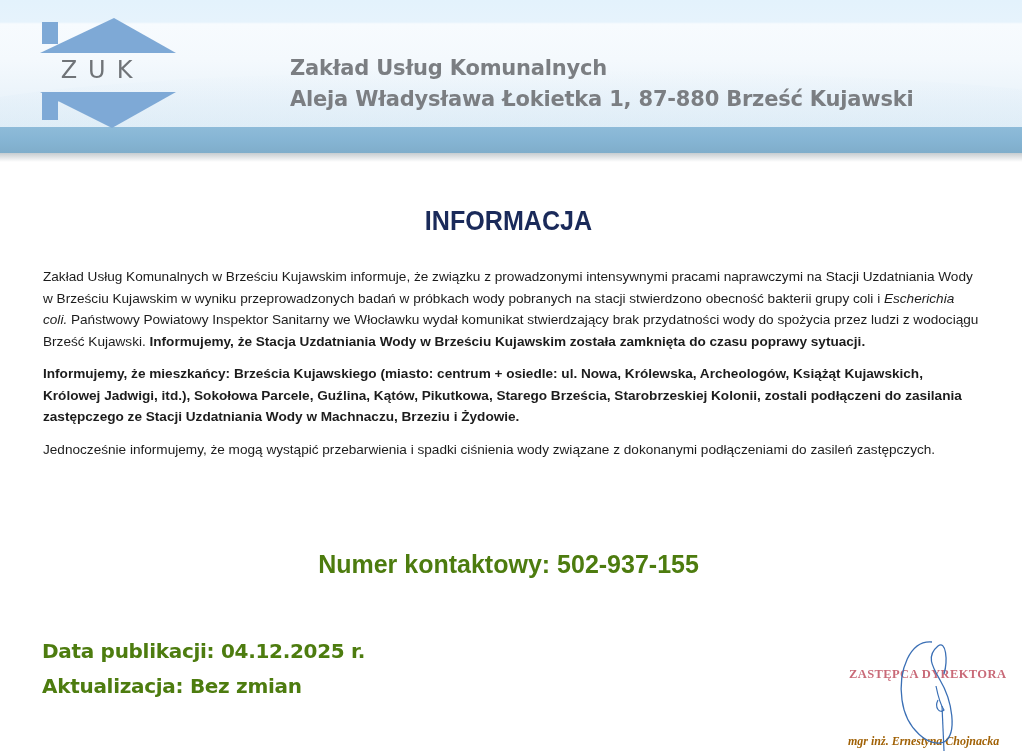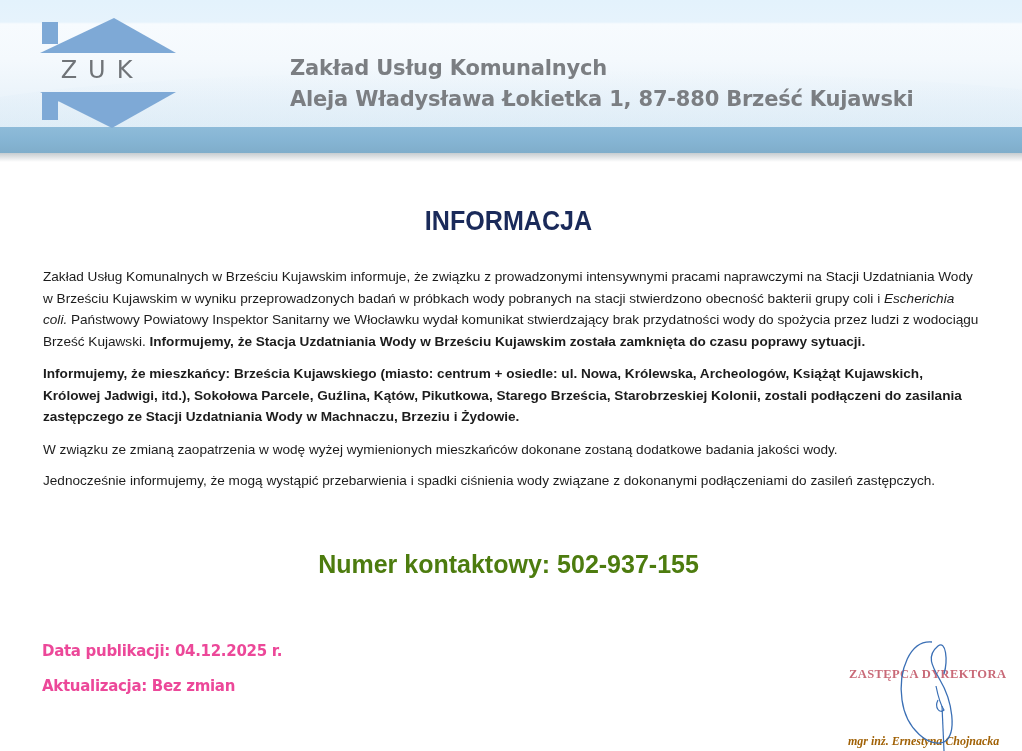--- a/index.html
+++ b/index.html
@@ -76,21 +76,21 @@
 
     .contact {
       position: absolute; left: 0; top: 550px; width: 1017px; text-align: center;
       font-family: "Liberation Sans", sans-serif; font-weight: bold;
       font-size: 25px; color: #4d7c0f;
     }
 
     .meta {
       position: absolute; left: 42px; top: 634px;
       font-family: "DejaVu Sans", sans-serif; font-weight: bold;
-      font-size: 15px; color: #ec4899; line-height: 35px;
+      font-size: 20px; color: #4d7c0f; line-height: 35px;
       letter-spacing: -0.3px;
     }
 
     
     .signature {
       position: absolute; left: 840px; top: 630px; width: 182px; height: 121px; font-weight: bold;
     }
     .sig-title {
       position: absolute; left: 9px; top: 37px; white-space: nowrap;
       font-family: "Liberation Serif", serif; font-size: 12.5px;
@@ -133,21 +133,20 @@
     </div>
   </header>
 
   <h1 class="title">INFORMACJA</h1>
 
   <div class="content">
     <p class="p1">
       <span>Zakład Usług Komunalnych w Brześciu Kujawskim informuje, że związku z prowadzonymi intensywnymi pracami naprawczymi na Stacji Uzdatniania Wody w Brześciu Kujawskim w wyniku przeprowadzonych badań w próbkach wody pobranych na stacji stwierdzono obecność bakterii grupy coli i </span><i>Escherichia coli.</i><span> Państwowy Powiatowy Inspektor Sanitarny we Włocławku wydał komunikat stwierdzający brak przydatności wody do spożycia przez ludzi z wodociągu Brześć Kujawski. </span><b>Informujemy, że Stacja Uzdatniania Wody w Brześciu Kujawskim została zamknięta do czasu poprawy sytuacji.</b>
     </p>
     <p class="p2">Informujemy, że mieszkańcy: Brześcia Kujawskiego (miasto: centrum + osiedle: ul. Nowa, Królewska, Archeologów, Książąt Kujawskich, Królowej Jadwigi, itd.), Sokołowa Parcele, Guźlina, Kątów, Pikutkowa, Starego Brześcia, Starobrzeskiej Kolonii, zostali podłączeni do zasilania zastępczego ze Stacji Uzdatniania Wody w Machnaczu, Brzeziu i Żydowie.</p>
-    <p class="p3">W związku ze zmianą zaopatrzenia w wodę wyżej wymienionych mieszkańców dokonane zostaną dodatkowe badania jakości wody.</p>
     <p class="p4">Jednocześnie informujemy, że mogą wystąpić przebarwienia i spadki ciśnienia wody związane z dokonanymi podłączeniami do zasileń zastępczych.</p>
   </div>
 
   <div class="contact">Numer kontaktowy: 502-937-155</div>
 
   <div class="meta">
     <div>Data publikacji: 04.12.2025 r.</div>
     <div>Aktualizacja: Bez zmian</div>
   </div>
 

